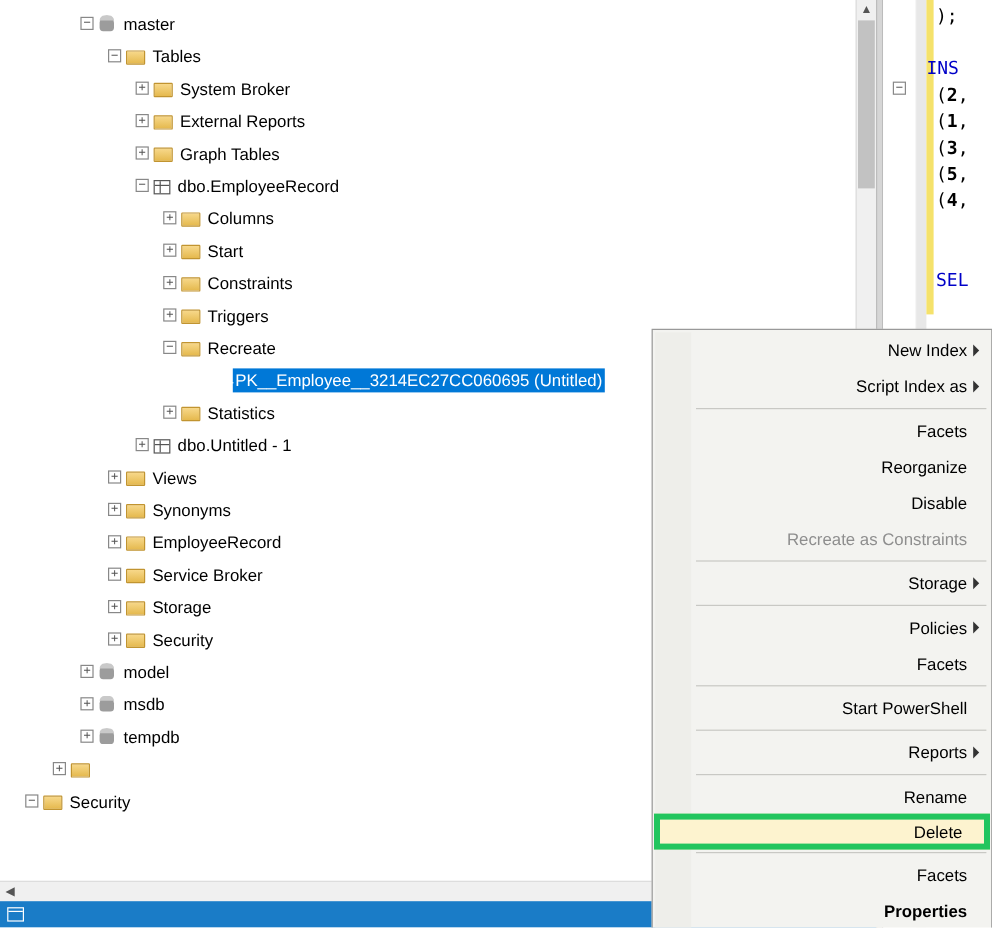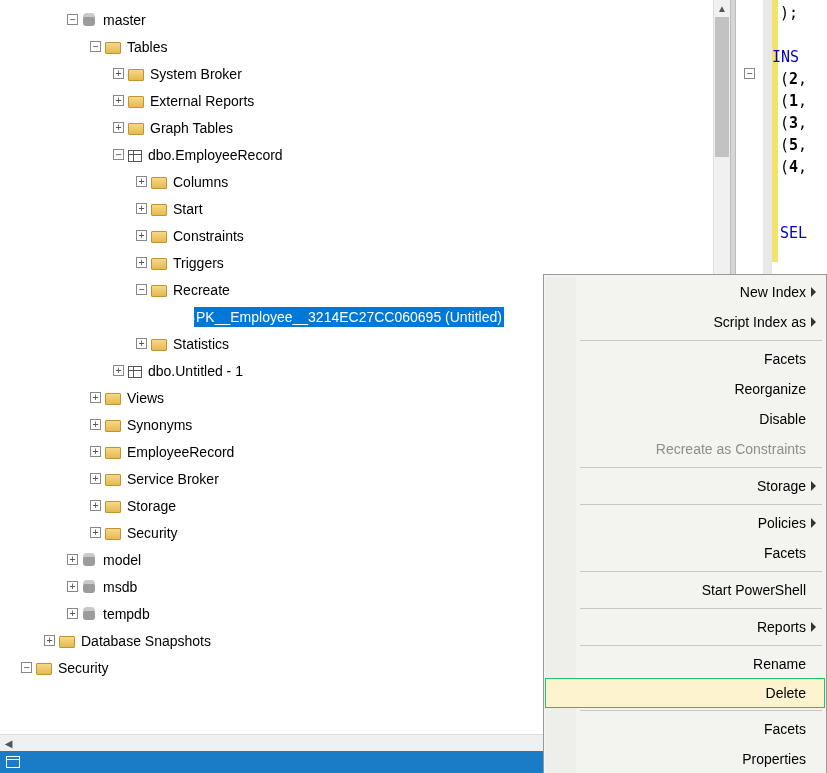--- a/index.html
+++ b/index.html
@@ -225,31 +225,31 @@
     height: 30px;
     display:flex; align-items:center;
     padding-left: 38px;
     padding-right: 18px;
     cursor: default;
     z-index:1;
     justify-content:flex-end;
   }
   .menu-item.hover {
     background:#fdf3cf;
-    border:1px solid #22c55e;
+    border:5px solid #22c55e;
     margin:-1px;
     padding-left:37px;
   }
   .menu-item.disabled { color:#8e8e8e; }
   .menu-item .sub {
     position:absolute; right:8px; top:50%;
     width:0; height:0; transform:translateY(-50%);
     border-left:5px solid #333; border-top:5px solid transparent; border-bottom:5px solid transparent;
   }
-  .menu-item.bold { font-weight:normal; }
+  .menu-item.bold { font-weight:bold; }
   .menu-sep {
     height: 1px; background:#c8c8c4;
     margin: 3px 2px 3px 34px;
     position:relative; z-index:1;
   }
 </style>
 </head>
 <body>
 
 <div class="main-container">
@@ -415,21 +415,20 @@
         <span class="indent" style="width:67px"></span>
         <span class="expander">+</span>
         <span class="node-icon db-icon"></span>
         <span class="node-label">tempdb</span>
       </div>
 
       <div class="tree-node">
         <span class="indent" style="width:44px"></span>
         <span class="expander">+</span>
         <span class="node-icon folder-icon"></span>
-        <span class="node-label">Database Snapshots</span>
       </div>
 
       <div class="tree-node">
         <span class="indent" style="width:21px"></span>
         <span class="expander">−</span>
         <span class="node-icon folder-icon"></span>
         <span class="node-label">Security</span>
       </div>
     </div>
 

